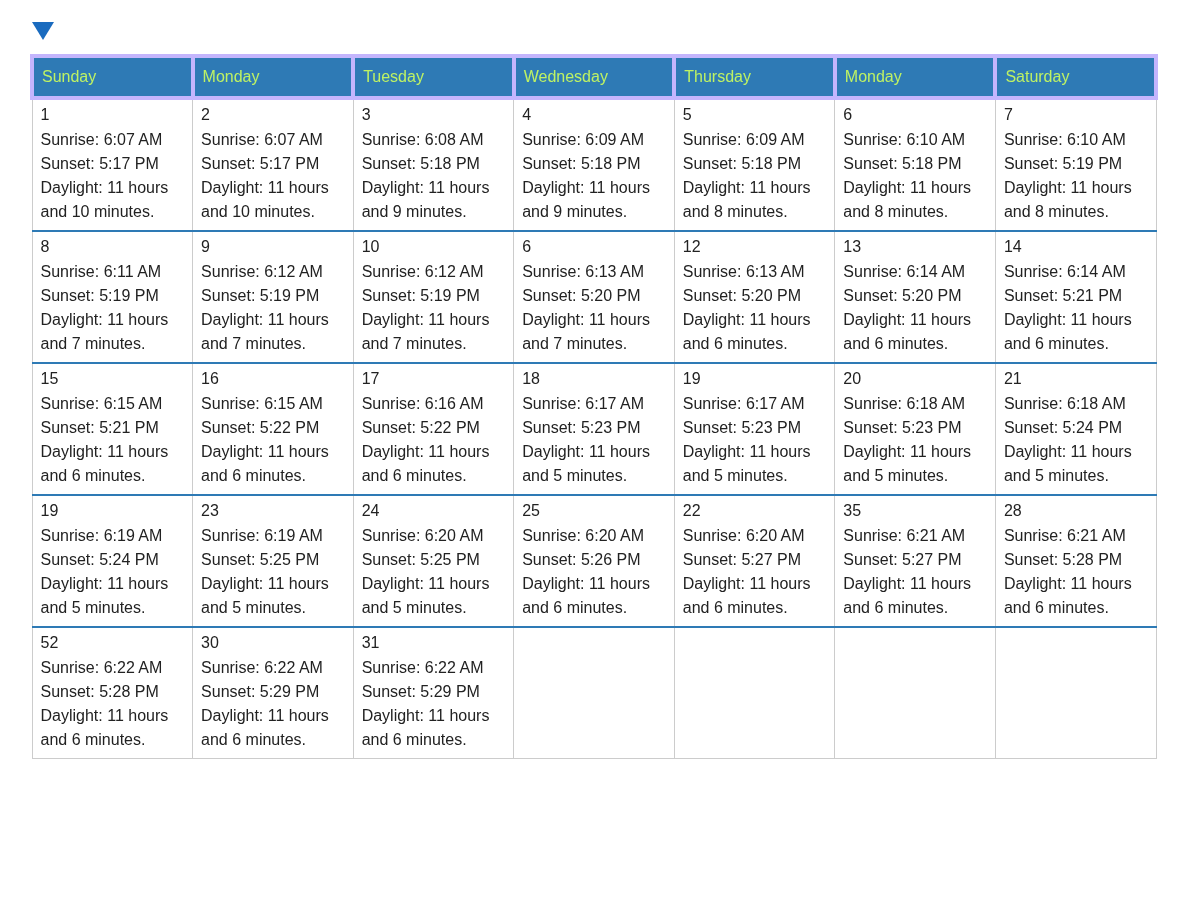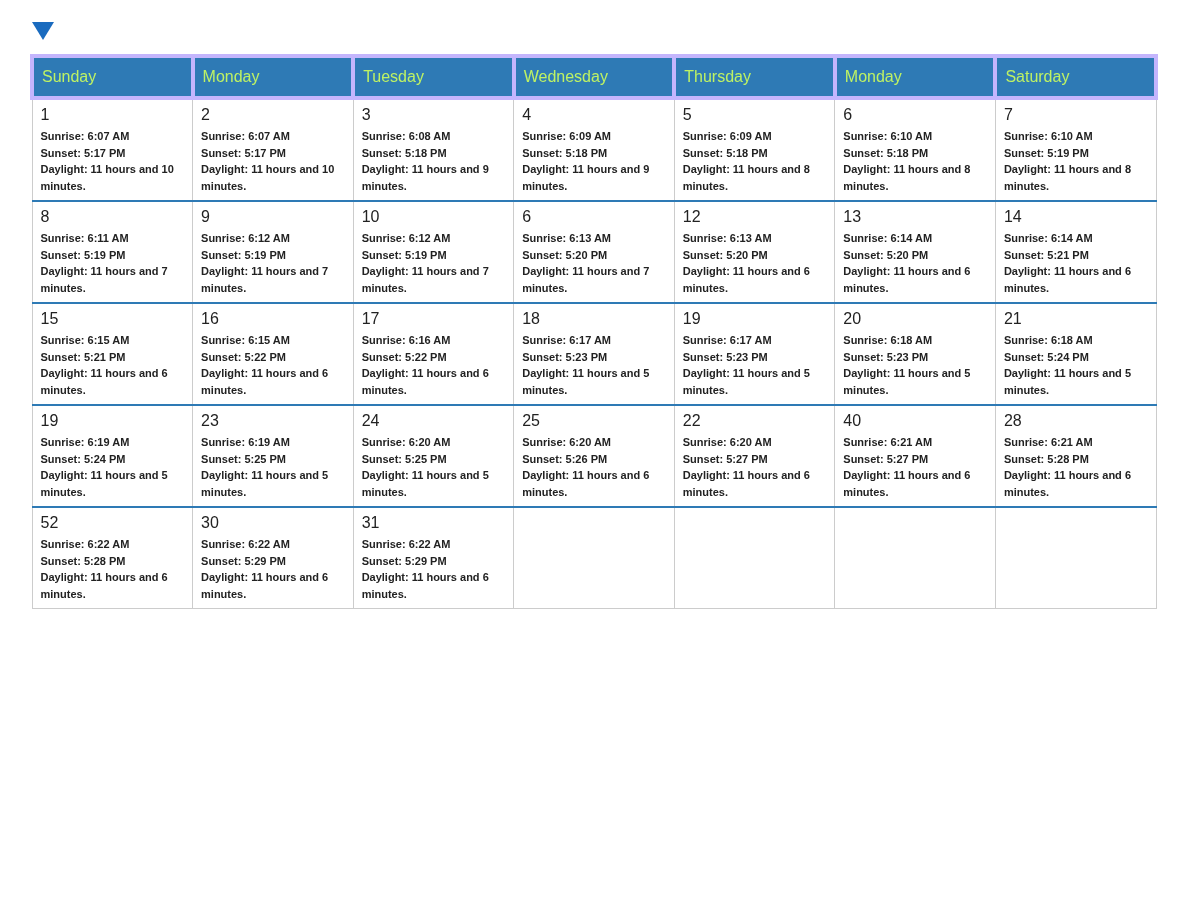--- a/index.html
+++ b/index.html
@@ -67,24 +67,23 @@
     .calendar tr:first-child td {
       border-top: 2px solid #2e7ab5;
     }
     .day-number {
       font-size: 16px;
       font-weight: normal;
       margin-bottom: 4px;
       display: block;
     }
     .day-info {
-      font-size: 11px;
+      font-size: 16px;
       line-height: 1.5;
       color: #222;
-      font-weight: bold;
     }
     .empty-cell {
       background: #fff;
       border-top: 2px solid #2e7ab5;
     }
     .logo-wrapper {
       display: flex;
       flex-direction: column;
       align-items: flex-start;
     }
@@ -232,21 +231,21 @@
         </td>
         <td>
           <span class="day-number">25</span>
           <div class="day-info">Sunrise: 6:20 AM<br>Sunset: 5:26 PM<br>Daylight: 11 hours and 6 minutes.</div>
         </td>
         <td>
           <span class="day-number">22</span>
           <div class="day-info">Sunrise: 6:20 AM<br>Sunset: 5:27 PM<br>Daylight: 11 hours and 6 minutes.</div>
         </td>
         <td>
-          <span class="day-number">40</span>
+          <span class="day-number">35</span>
           <div class="day-info">Sunrise: 6:21 AM<br>Sunset: 5:27 PM<br>Daylight: 11 hours and 6 minutes.</div>
         </td>
         <td>
           <span class="day-number">28</span>
           <div class="day-info">Sunrise: 6:21 AM<br>Sunset: 5:28 PM<br>Daylight: 11 hours and 6 minutes.</div>
         </td>
       </tr>
       <tr>
         <td>
           <span class="day-number">52</span>

